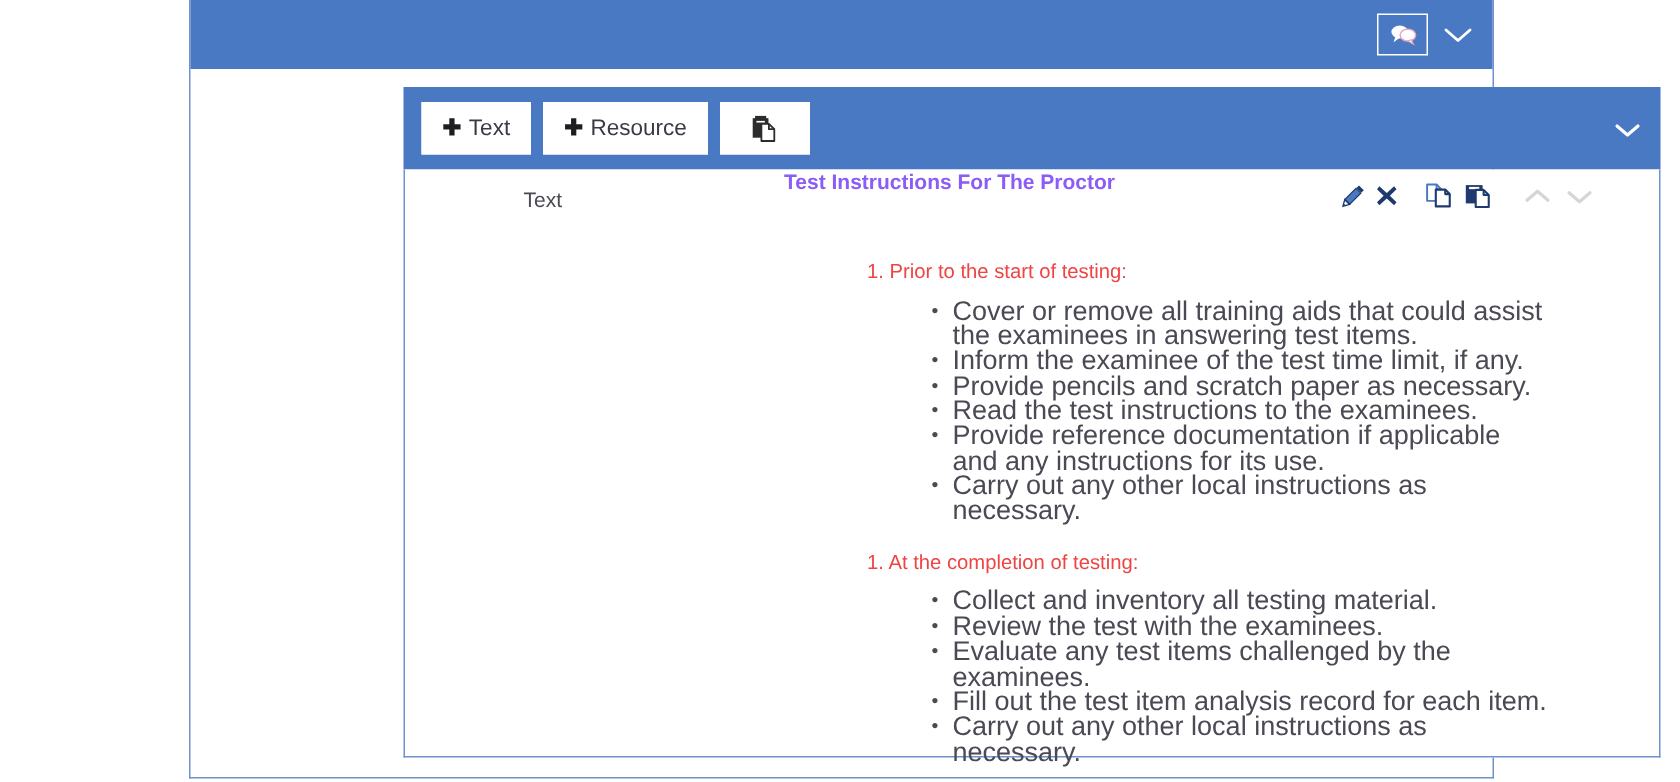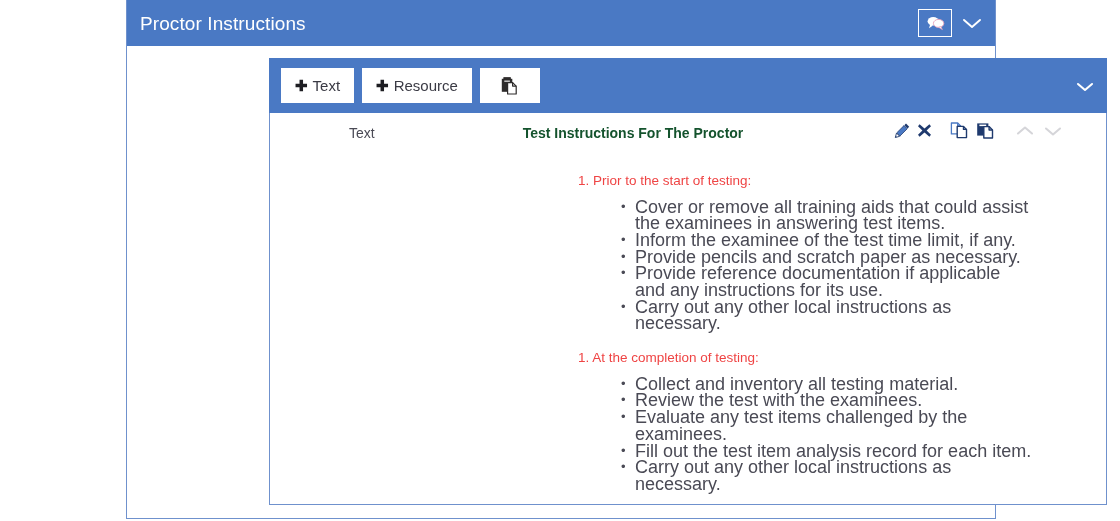--- a/index.html
+++ b/index.html
@@ -151,25 +151,25 @@
     left: 79px;
     top: 12px;
     font-size: 14px;
     color: #4a4a55;
   }
 
   .row-title {
     position: absolute;
     left: 0;
     right: 0;
-    top: 12px;
+    top: 0;
     text-align: center;
     font-size: 14px;
     font-weight: bold;
-    color: #14532d;
+    color: #8b5cf6;
     padding-right: 110px;
   }
 
   .row-actions {
     position: absolute;
     right: 42px;
     top: 8px;
     display: flex;
     align-items: center;
     gap: 6px;
@@ -228,21 +228,20 @@
   
 </style>
 </head>
 <body>
 
 <div class="page">
 
   <div class="outer-panel">
 
     <div class="panel-header">
-      <div class="panel-title">Proctor Instructions</div>
 
       <div class="header-right">
         <div class="chat-btn">
           <svg width="19" height="16" viewBox="0 0 19 16" aria-hidden="true">
             <ellipse cx="7.2" cy="6.3" rx="5.6" ry="4.3" fill="#ffffff"></ellipse>
             <path d="M4.2 9.6 L3.0 13.2 L7.0 10.4 Z" fill="#ffffff"></path>
             <ellipse cx="12.6" cy="8.4" rx="5.2" ry="4.0" fill="#ffffff" stroke="#e8a4bb" stroke-width="0.9"></ellipse>
             <path d="M14.8 11.5 L16.4 14.6 L12.6 12.3 Z" fill="#ffffff" stroke="#e8a4bb" stroke-width="0.7"></path>
           </svg>
         </div>
@@ -349,20 +348,21 @@
 
         <div class="doc-body">
 
           <div class="sec-gap"></div>
 
           <div class="sec-head">1. Prior to the start of testing:</div>
           <ul class="doc-list">
             <li>Cover or remove all training aids that could assist the examinees in answering test items.</li>
             <li>Inform the examinee of the test time limit, if any.</li>
             <li>Provide pencils and scratch paper as necessary.</li>
+            <li>Read the test instructions to the examinees.</li>
             <li>Provide reference documentation if applicable and any instructions for its use.</li>
             <li>Carry out any other local instructions as necessary.</li>
           </ul>
 
           <div class="sec-gap"></div>
 
           <div class="sec-head">1. At the completion of testing:</div>
           <ul class="doc-list">
             <li>Collect and inventory all testing material.</li>
             <li>Review the test with the examinees.</li>

